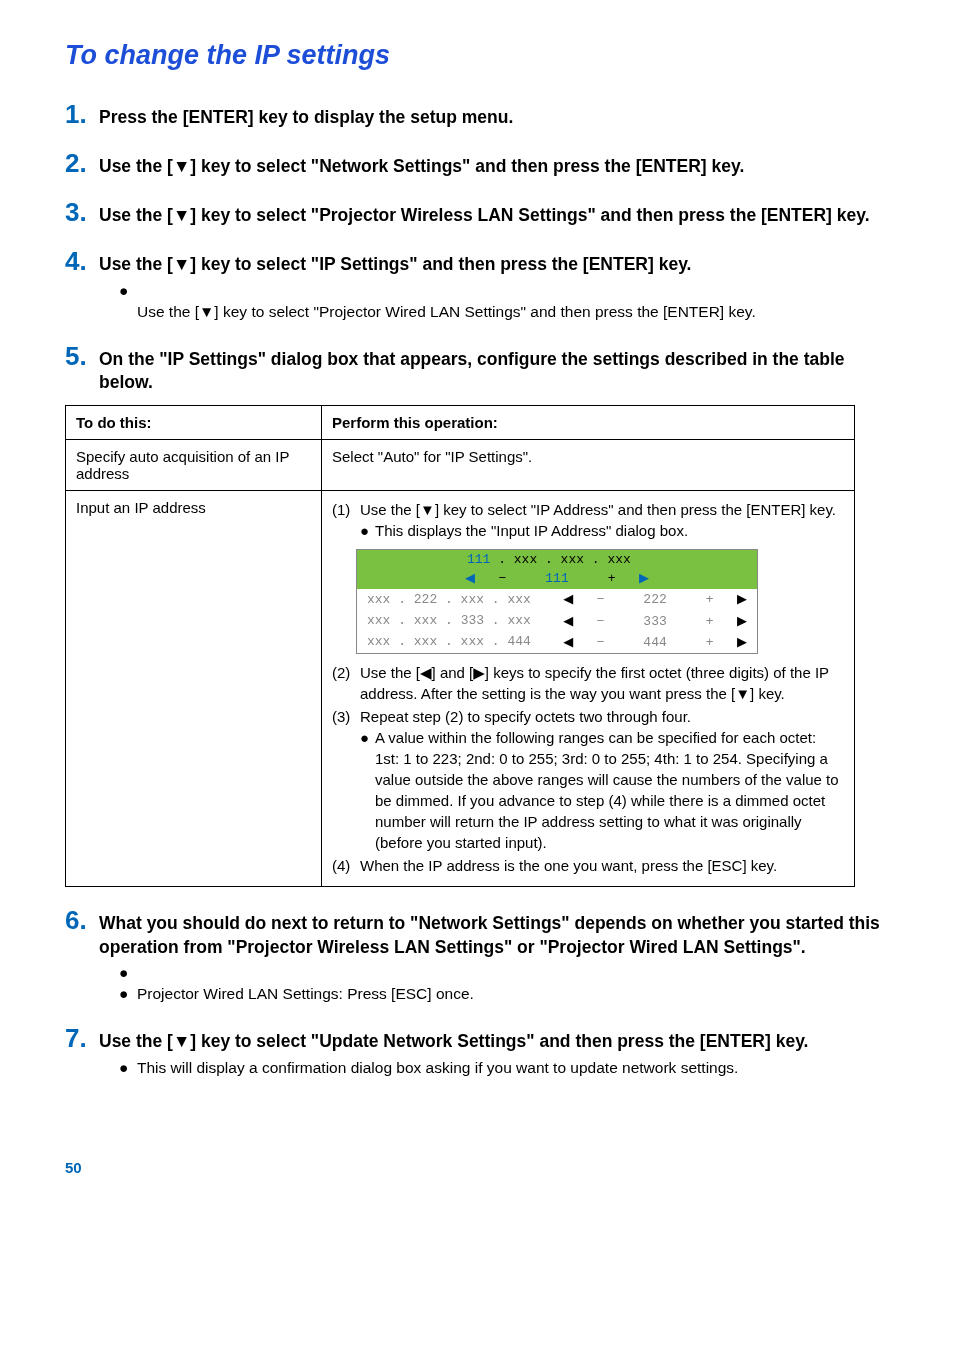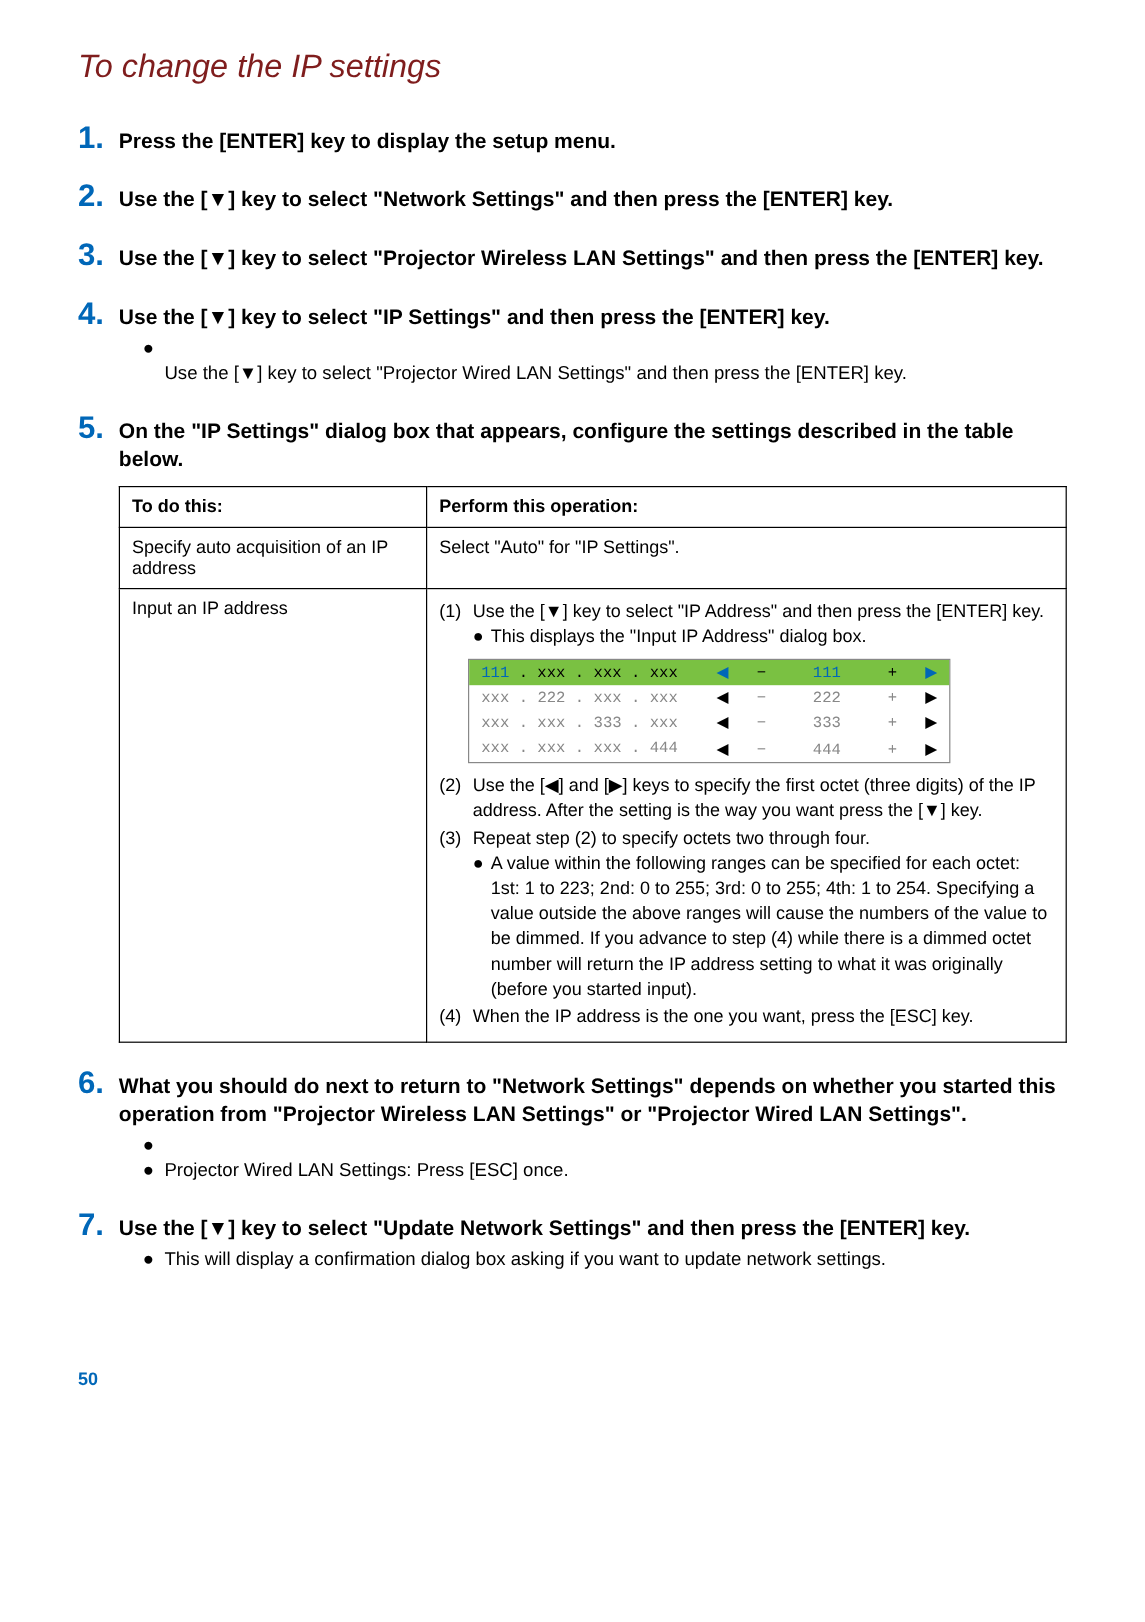--- a/index.html
+++ b/index.html
@@ -9,23 +9,23 @@
     width: 954px;
     background: #fff;
     color: #000;
   }
   .page {
     padding: 40px 65px 20px 65px;
   }
   .main-title {
     font-family: Arial, Helvetica, sans-serif;
     font-style: italic;
-    font-weight: normal;
+    font-weight: bold;
     font-size: 27px;
-    color: #7f1d1d;
+    color: #1d4ed8;
     margin-bottom: 28px;
   }
   .step {
     margin-bottom: 18px;
   }
   .step-row {
     display: flex;
     align-items: baseline;
   }
   .step-num {
@@ -55,21 +55,20 @@
     width: 18px;
     flex-shrink: 0;
   }
   .sub-line {
     margin-left: 18px;
   }
   table.settings {
     border-collapse: collapse;
     width: 100%;
     margin-top: 10px;
-    margin-left: 34px;
     width: calc(100% - 34px);
     font-size: 15px;
   }
   table.settings th, table.settings td {
     border: 1px solid #000;
     padding: 8px 10px;
     text-align: left;
     vertical-align: top;
   }
   table.settings th {
@@ -87,20 +86,21 @@
   }
   .ip-row {
     display: flex;
     align-items: center;
     padding: 1px 10px;
     justify-content: space-between;
   }
   .ip-row.active {
     background: #7ac142;
     color: #000;
+    flex-direction: column;
   }
   .ip-left {
     display: inline-block;
     width: 180px;
   }
   .ip-right {
     display: inline-block;
     text-align: center;
   }
   .gray { color: #888; }

